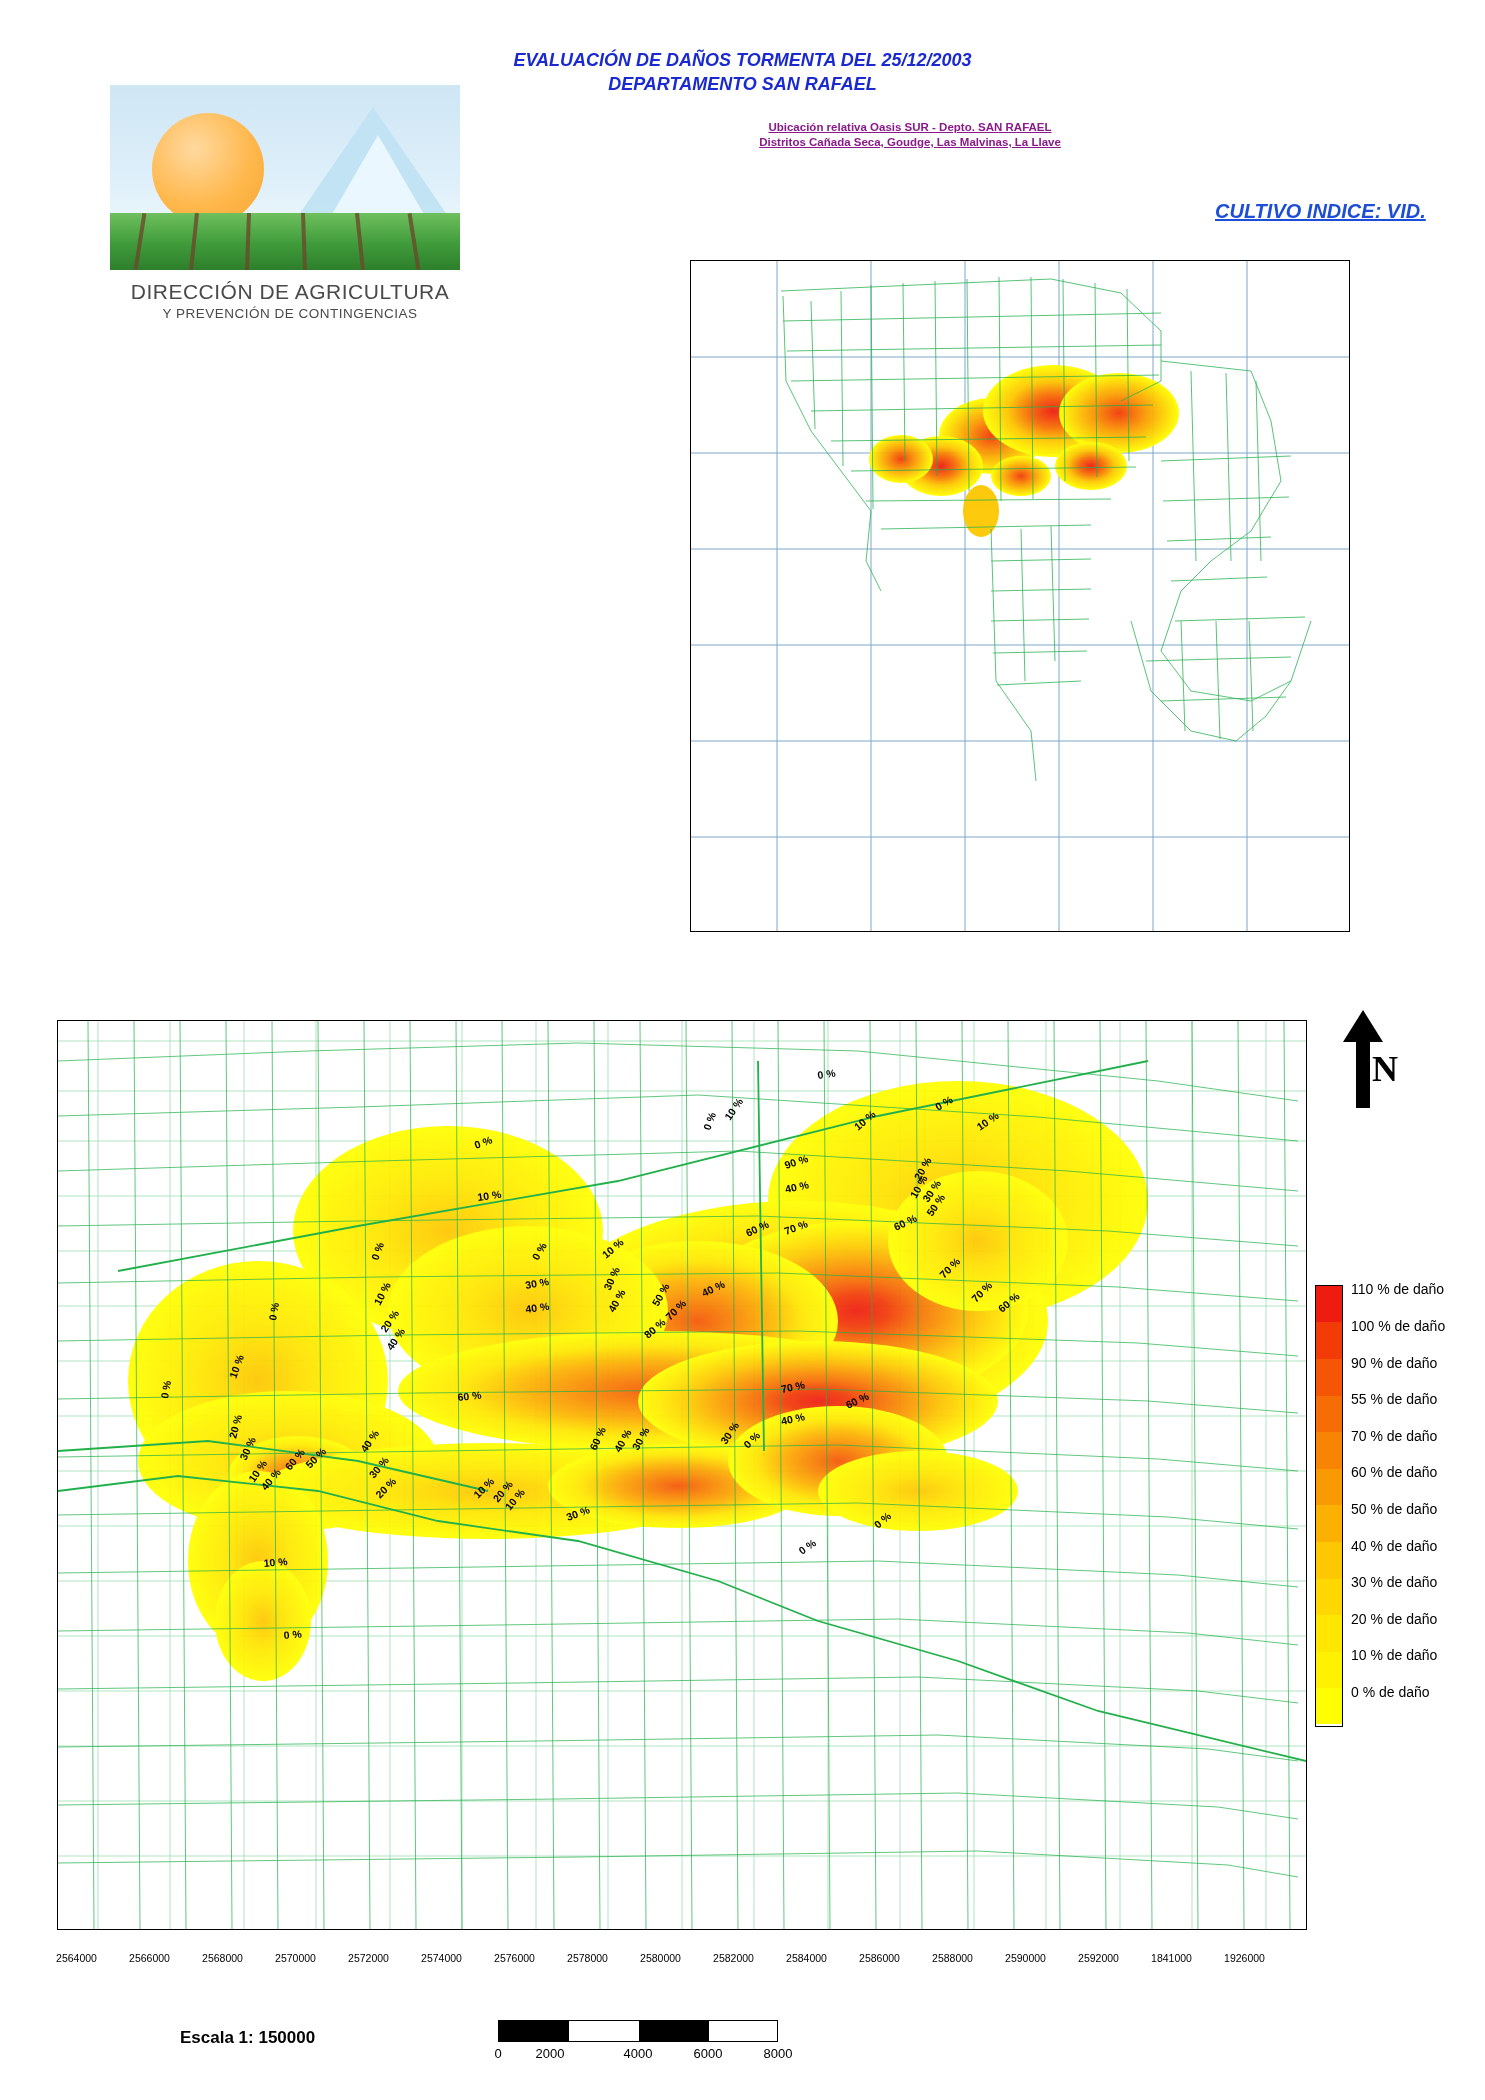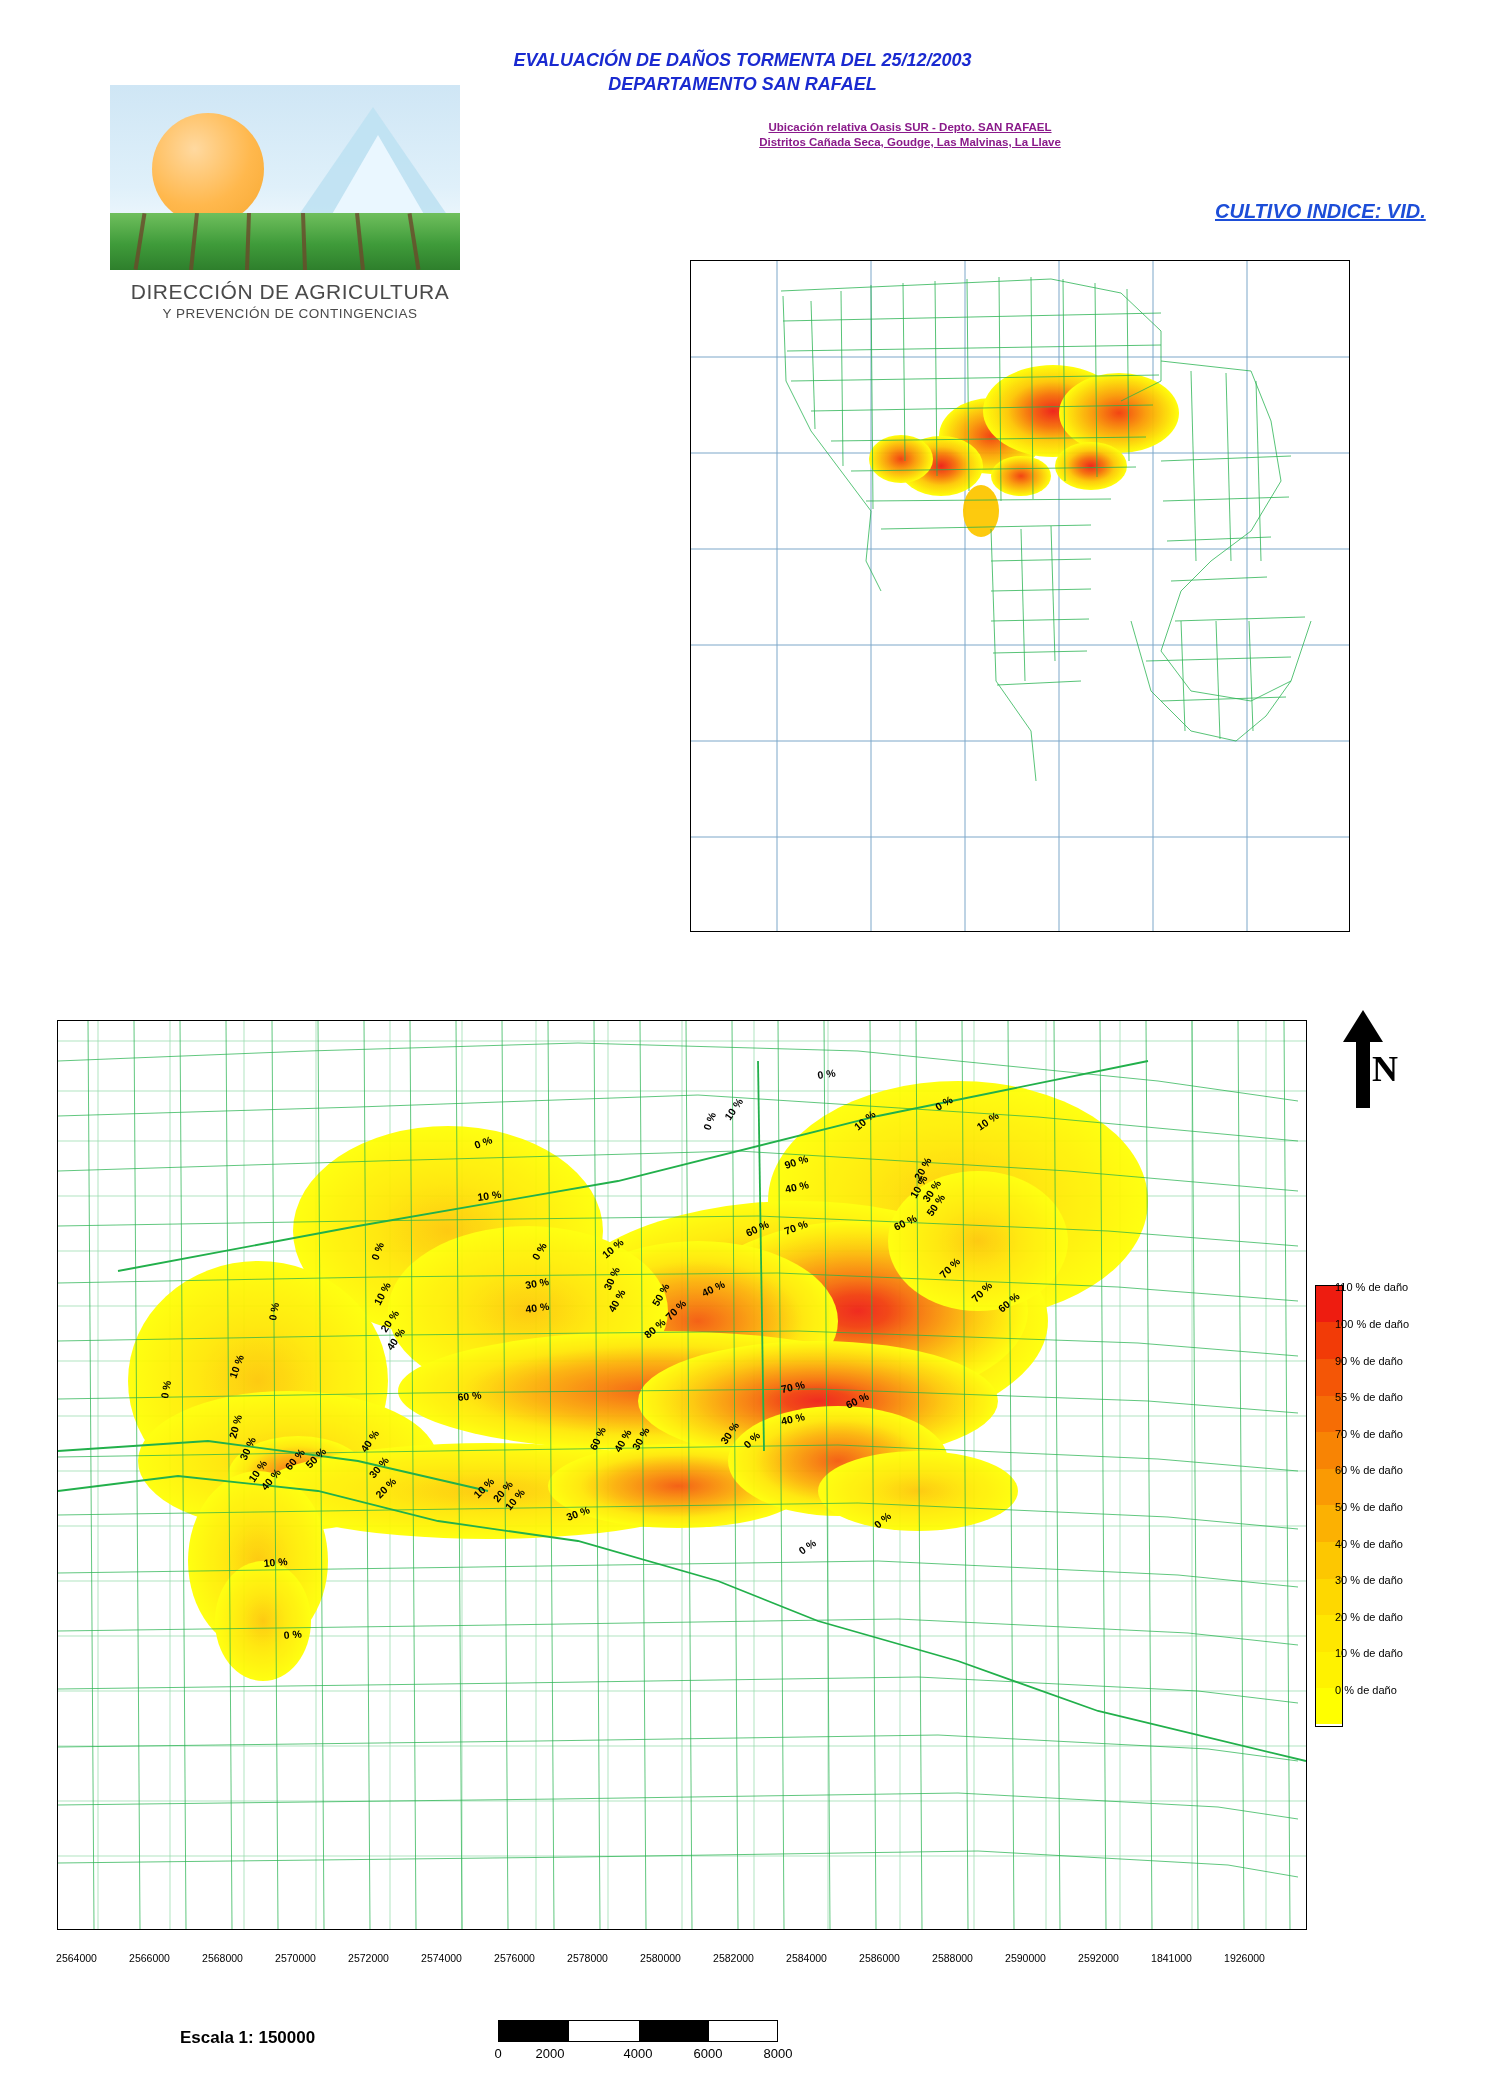--- a/index.html
+++ b/index.html
@@ -85,21 +85,21 @@
     border-bottom:32px solid #000;
   }
   #north-letter{position:absolute;left:42px;top:38px;font-size:36px;font-weight:bold;font-family:"Liberation Serif",serif;}
 
   
   #legend{position:absolute;left:1315px;top:285px;}
   #legend-bar{
     position:absolute;left:0;top:0;width:26px;height:440px;border:1px solid #000;
   }
   .legend-cell{position:absolute;left:0;width:26px;}
-  .legend-label{position:absolute;left:20px;font-size:11px;color:#000;white-space:nowrap;}
+  .legend-label{position:absolute;left:36px;font-size:14px;color:#000;white-space:nowrap;}
 
   
   #scale-block{left:0;top:2010px;width:1485px;}
   #scale-text{position:absolute;left:180px;top:18px;font-size:17px;font-weight:bold;color:#000;}
   #scale-bar{position:absolute;left:498px;top:10px;width:280px;height:22px;border:1px solid #000;box-sizing:border-box;}
   .sb{position:absolute;top:0;height:20px;}
   .sn{position:absolute;top:26px;font-size:13px;text-align:center;width:60px;}
 </style>
 </head>
 <body>

